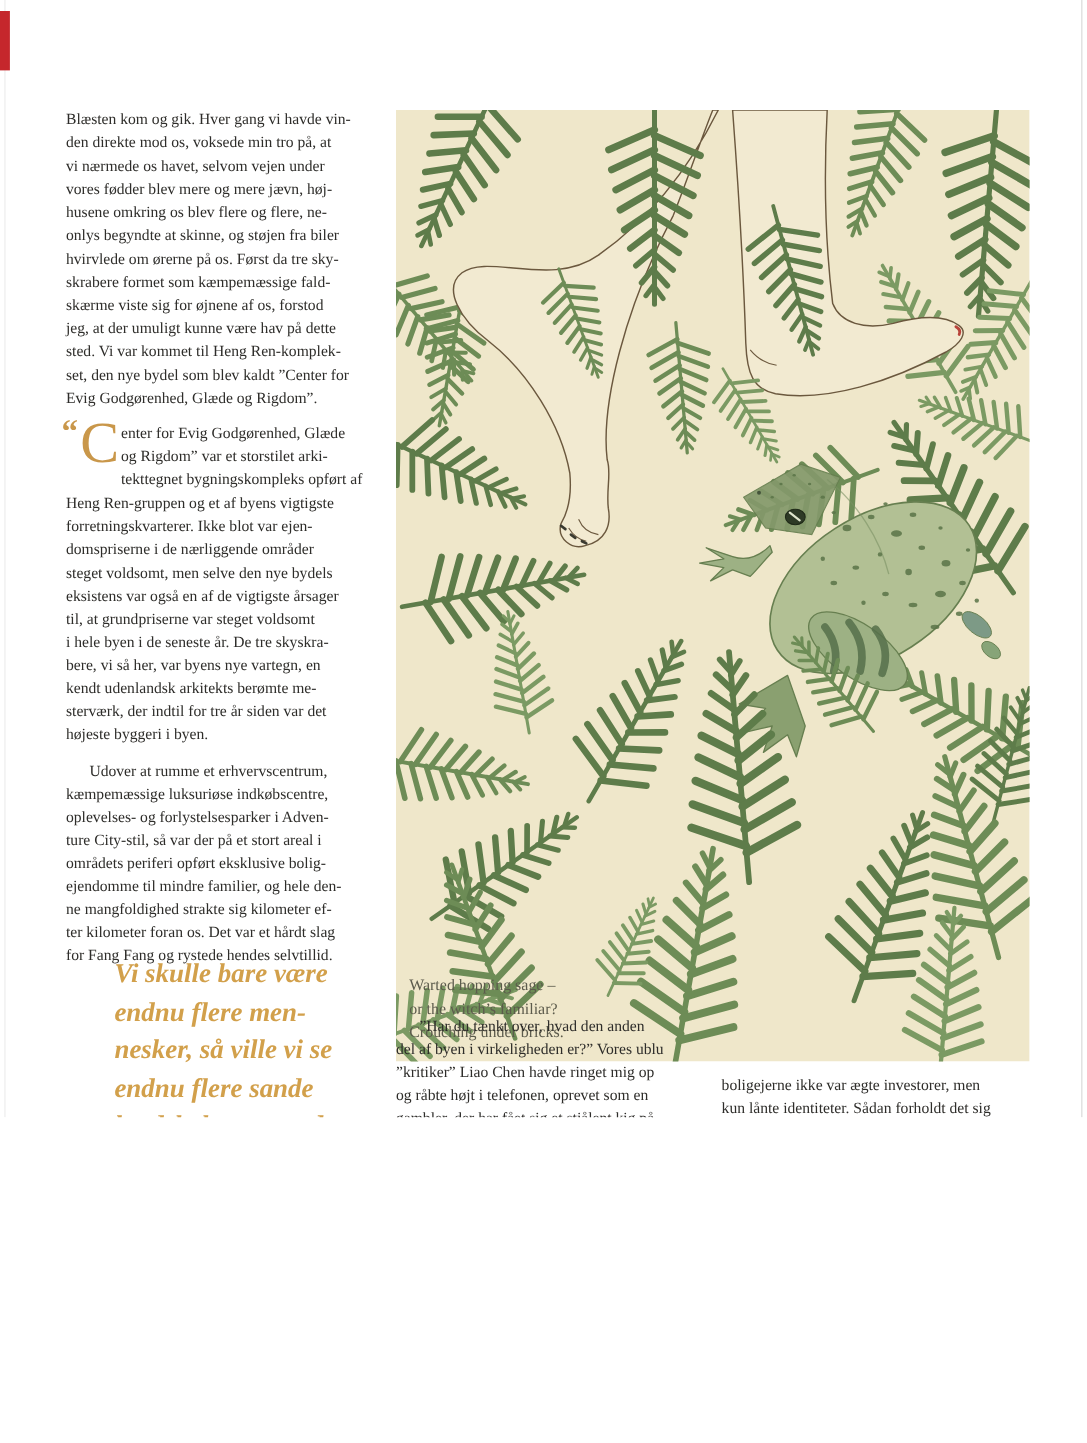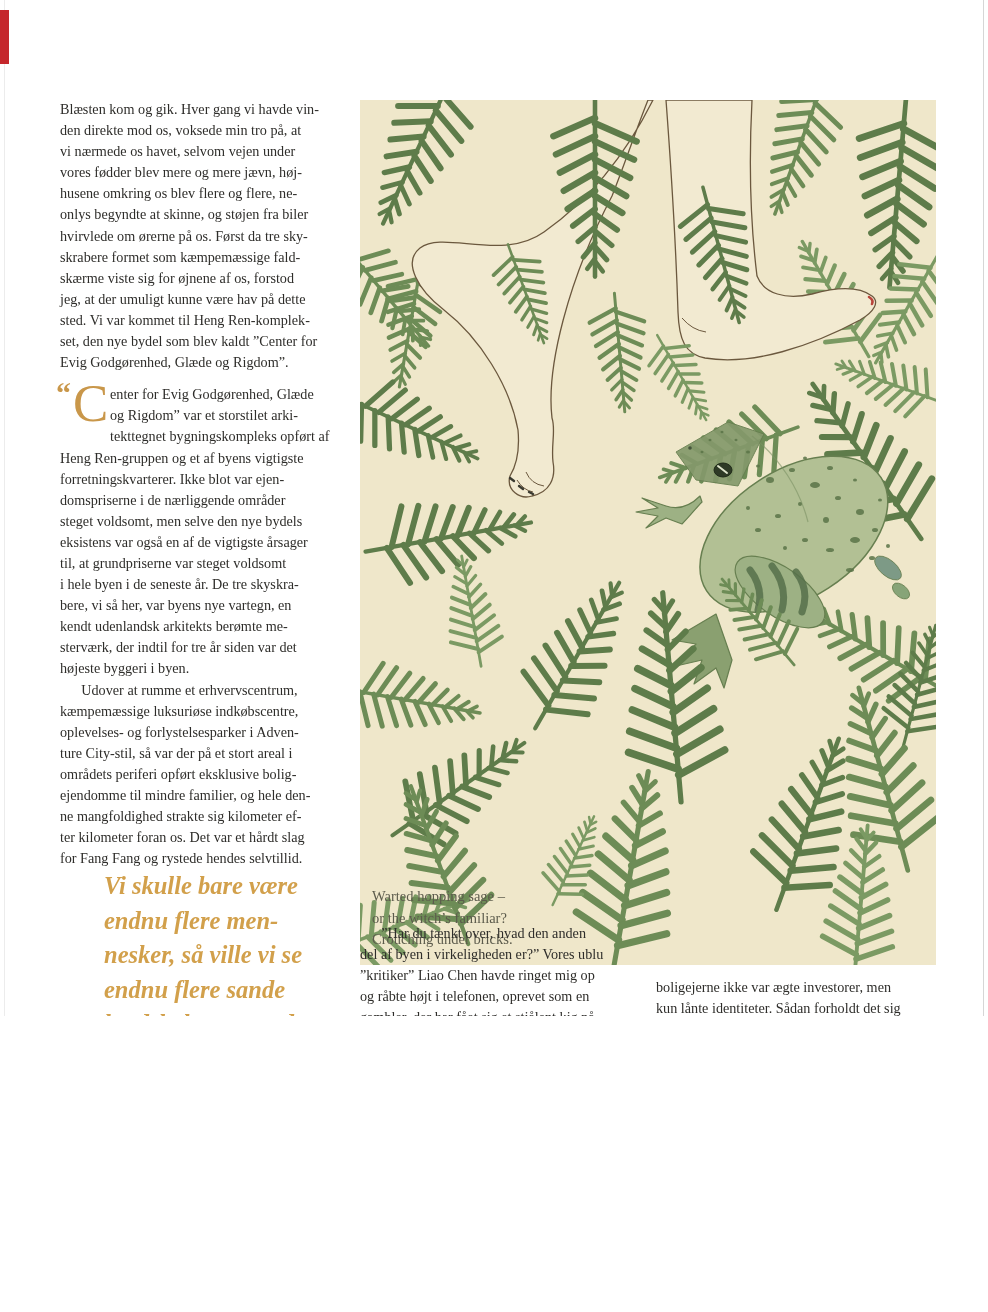--- a/index.html
+++ b/index.html
@@ -7,21 +7,21 @@
         font-family:"Liberation Serif","DejaVu Serif",serif;color:#2e2d2a;}
   .edge{position:absolute;top:0;bottom:0;width:1px;background:#dedede;}
   .edge.left{left:4px;background:#ececec;}
   .edge.right{left:983px;background:#d6d6d6;}
   #redbar{position:absolute;left:0;top:10px;width:9px;height:54px;background:#c5272c;}
 
   
   #col1{position:absolute;left:60px;top:99px;width:296px;}
   .body-text{font-size:14.2px;line-height:21.1px;white-space:pre-wrap;text-align:left;margin:0;}
   #p2wrap{margin-top:11px;}
-  #p3wrap{margin-top:0px;}
+  #p3wrap{margin-top:11px;}
   .lead{float:left;width:50px;height:43px;position:relative;}
   .lead .qmark{position:absolute;left:-4px;top:-6px;font-size:30px;line-height:30px;
                color:#c9974a;font-weight:bold;}
   .lead .dcap{position:absolute;left:13px;top:-7px;font-size:53px;line-height:53px;
               color:#c9974a;font-weight:400;}
 
   
   #pullquote{position:absolute;left:104px;top:869px;width:262px;
              font-size:24.5px;line-height:34.6px;font-style:italic;font-weight:bold;
              color:#d2a04b;white-space:pre-wrap;}

